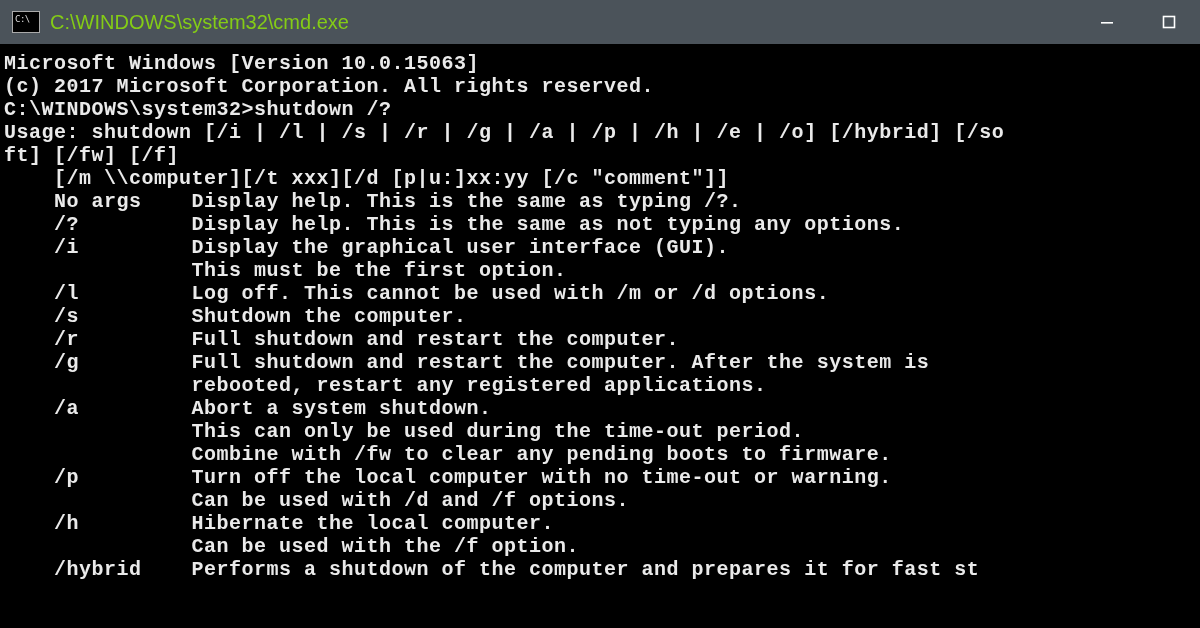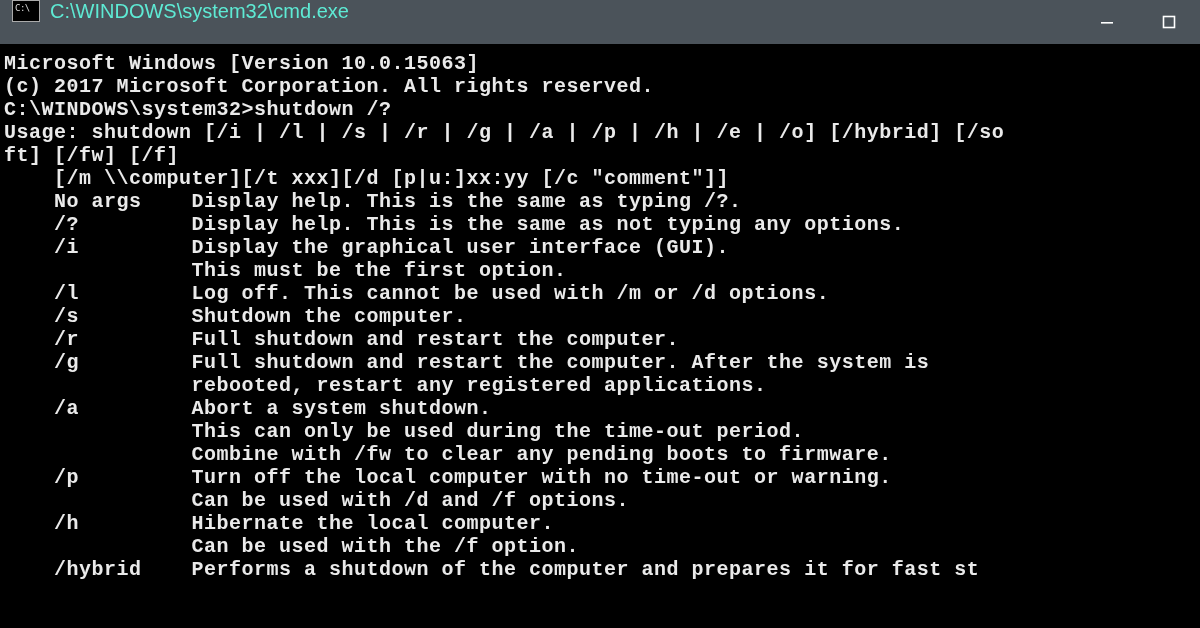--- a/index.html
+++ b/index.html
@@ -15,21 +15,22 @@
     width: 1200px;
     height: 628px;
     background: #000;
     display: flex;
     flex-direction: column;
   }
   .titlebar {
     height: 44px;
     background: #4b535a;
     display: flex;
-    color: #5eead4;
+    align-items: center;
+    color: #84cc16;
     font-family: "Segoe UI", Tahoma, sans-serif;
     font-size: 20px;
     flex: 0 0 44px;
   }
   .titlebar .sysicon {
     width: 28px;
     height: 22px;
     margin: 0 10px 0 12px;
     background: #000;
     border: 1px solid #aaa;

